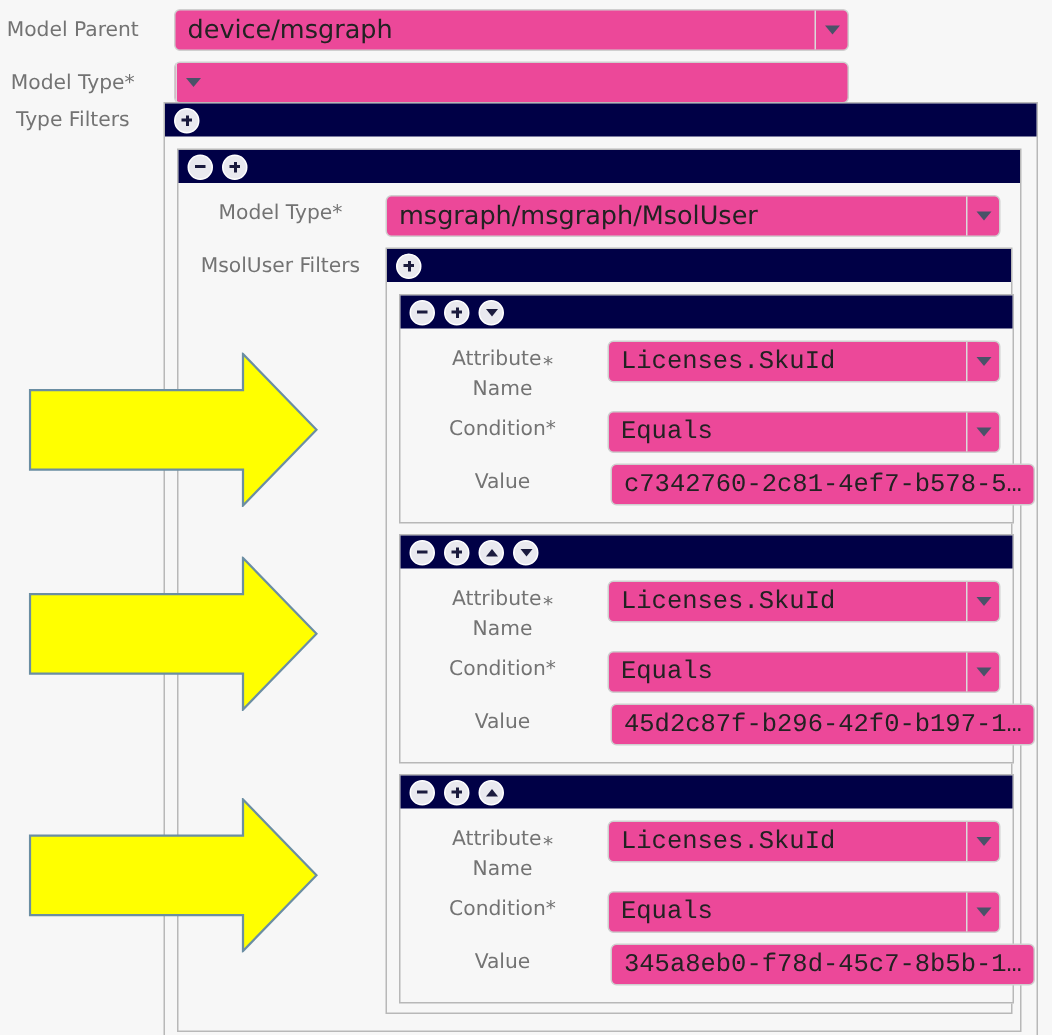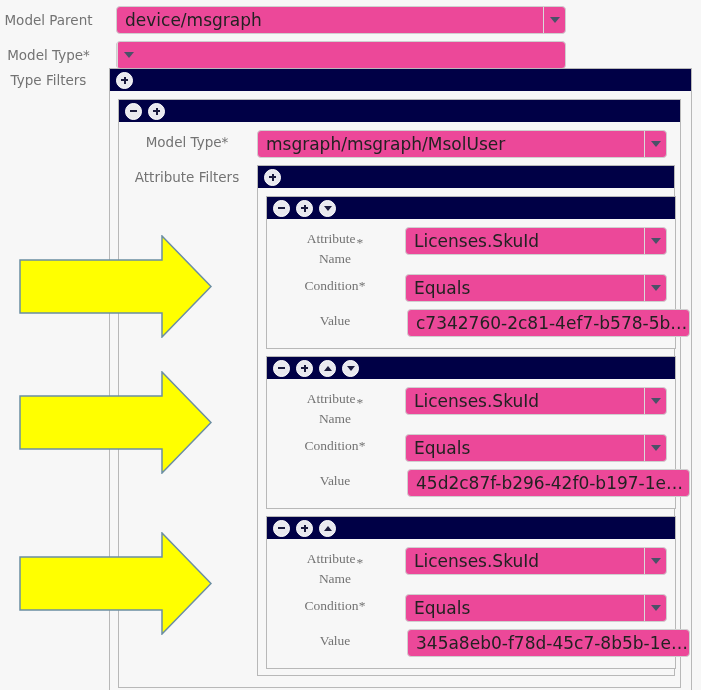--- a/index.html
+++ b/index.html
@@ -157,23 +157,23 @@
   #model-filter-item .field-label { width: 120px; }
   #model-filter-item .dropdown { width: 410px; margin-left: 10px; }
 
   
   #attr-filters-row { margin-top: 7px; }
   #attr-filters-row > .field-label { width: 120px; padding-top: 4px; }
   #attr-filters-panel { margin-left: 10px; width: 418px; }
 
   .attr-item { width: 410px; margin-bottom: 7px; }
   .attr-item:last-child { margin-bottom: 2px; }
-  .attr-item .field-label { width: 98px; font-family: Liberation Serif, serif; }
+  .attr-item .field-label { width: 98px; }
   .attr-item .dropdown,
-  .attr-item .textbox { width: 283px; margin-left: 12px; }
+  .attr-item .textbox { width: 283px; margin-left: 12px; font-family: Liberation Mono, monospace; }
   .attr-item .two-line { line-height: 16px; padding-top: 2px; }
 
   
   .yarrow {
     position: absolute;
     left: 19px;
     width: 193px;
   }
   .yarrow svg { display: block; }
 </style>
@@ -234,21 +234,21 @@
             <div class="field-label"><span>Model Type</span><span class="req-star">*</span></div>
             <div class="dropdown">
               <span class="dd-text">msgraph/msgraph/MsolUser</span>
               <span class="dd-btn">
                 <span class="caret"></span>
               </span>
             </div>
           </div>
 
           <div class="form-row" id="attr-filters-row">
-            <div class="field-label">Attribute Filters</div>
+            <div class="field-label">MsolUser Filters</div>
 
             <div class="panel" id="attr-filters-panel">
               <div class="panel-bar">
                 <span class="cbtn">
                     <span class="glyph-plus"></span>
                   </span>
               </div>
               <div class="panel-body" id="attr-items">
 
               <div class="panel attr-item">

